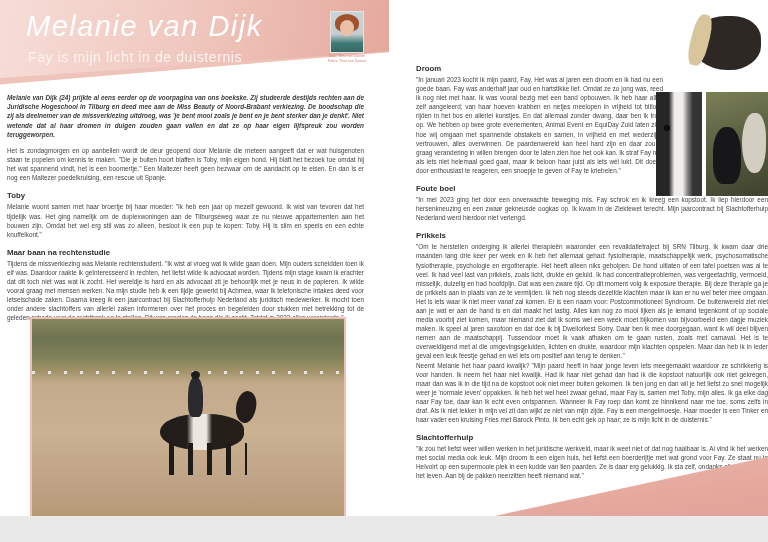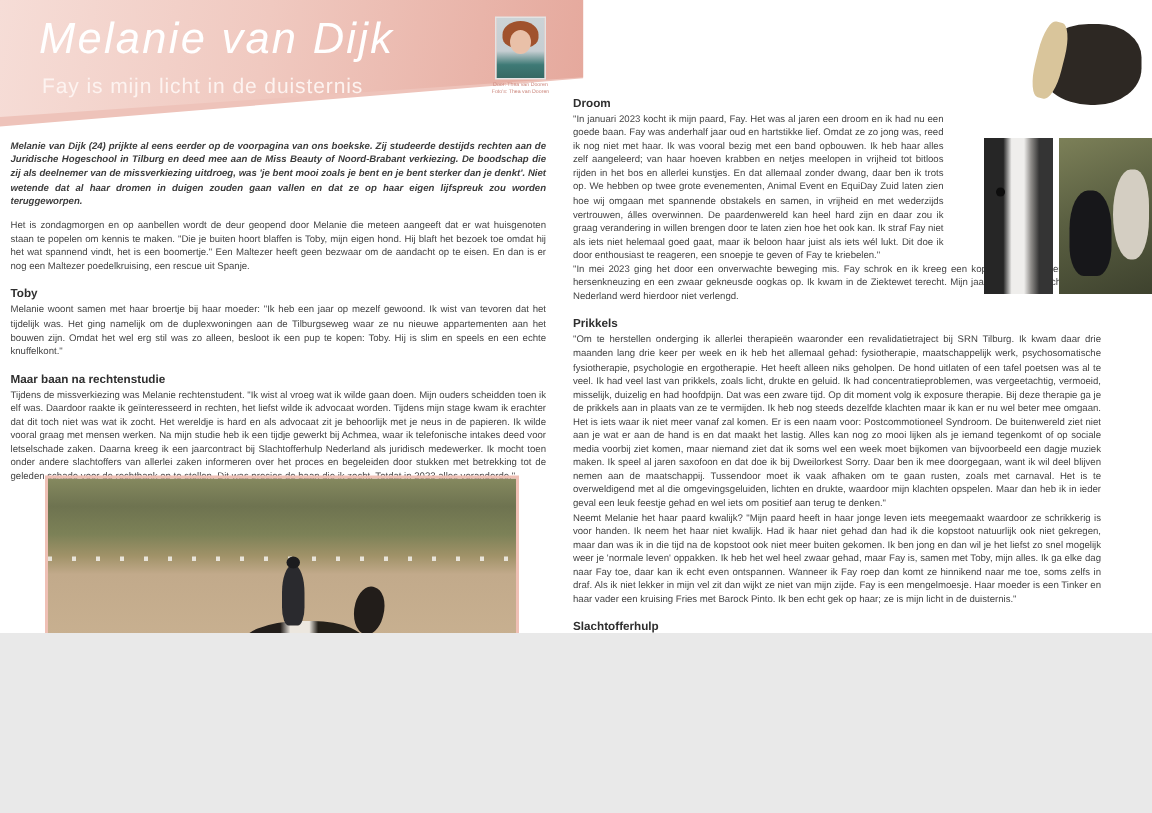--- a/index.html
+++ b/index.html
@@ -1,38 +1,38 @@
 <!DOCTYPE html>
 <html><head>
 <meta charset="utf-8">
 <style>
   html,body{margin:0;padding:0;background:#e9e9e9;}
   .spread{
-    position:relative;width:768px;height:422px;background:#ffffff;
+    position:relative;width:768px;height:516px;background:#ffffff;
     overflow:hidden;font-family:"Liberation Sans",sans-serif;color:#454545;
   }
   
   .banner-back{position:absolute;left:0;top:0;width:389px;height:87px;
     background:#eec3ba;clip-path:polygon(0 0,100% 0,100% 60%,0 97%);}
   .banner-front{position:absolute;left:0;top:0;width:389px;height:83px;
     background:linear-gradient(100deg,#f6ddd7 0%,#f0c9c0 45%,#e5a89c 100%);
     clip-path:polygon(0 0,100% 0,100% 62%,0 94%);}
   .page-title{position:absolute;left:26px;top:10px;font-size:29px;font-style:italic;
     font-weight:400;color:#ffffff;letter-spacing:1.5px;}
   .page-subtitle{position:absolute;left:28px;top:49px;font-size:14px;color:#fdf3f0;letter-spacing:.6px;}
   
   .portrait{position:absolute;left:330px;top:11px;width:32px;height:40px;
     border:1px solid #e3e3e3;background:linear-gradient(180deg,#ccd3d6 0%,#c6ced2 55%,#3e7a76 78%,#356964 100%);overflow:hidden;}
   .portrait .hair{position:absolute;left:4px;top:2px;width:24px;height:18px;background:#a0522d;border-radius:50% 50% 40% 40%;}
   .portrait .face{position:absolute;left:9px;top:8px;width:14px;height:16px;background:#e9c0a8;border-radius:50%;}
   .portrait-caption{position:absolute;left:312px;top:54px;width:70px;text-align:center;
     font-size:3.5px;line-height:1.4;color:#cb867c;}
   
   .left-body{position:absolute;left:7px;top:93px;width:357px;}
-  .right-body{position:absolute;left:382px;top:64px;width:352px;}
+  .right-body{position:absolute;left:416px;top:64px;width:352px;}
   .intro{font-size:6.4px;line-height:1.44;font-weight:bold;font-style:italic;
     text-align:justify;color:#3c3c3c;margin:0 0 7px 0;}
   .para{font-size:6.4px;line-height:1.42;text-align:justify;margin:0;}
   .para.narrow{width:247px;}
   h3.sec{font-size:7.8px;margin:9px 0 2px 0;color:#2f2f2f;font-family:"Liberation Sans",sans-serif;}
   h3.sec:first-child{margin-top:0;}
   
   .photo{position:absolute;overflow:hidden;}
   .photo-arena{left:30px;top:317px;width:312px;height:206px;border:2px solid #efc0b5;
     background:linear-gradient(180deg,#85895f 0%,#6e7350 9%,#7c8157 18%,#a09268 25%,
@@ -114,20 +114,21 @@
     <div class="horse-legs"></div>
     <div class="rider">
         <div class="helmet"></div>
       </div>
   </div>
 
   <div class="right-body">
     <h3 class="sec">Droom</h3>
     <p class="para narrow">"In januari 2023 kocht ik mijn paard, Fay. Het was al jaren een droom en ik had nu een goede baan. Fay was anderhalf jaar oud en hartstikke lief. Omdat ze zo jong was, reed ik nog niet met haar. Ik was vooral bezig met een band opbouwen. Ik heb haar alles zelf aangeleerd; van haar hoeven krabben en netjes meelopen in vrijheid tot bitloos rijden in het bos en allerlei kunstjes. En dat allemaal zonder dwang, daar ben ik trots op. We hebben op twee grote evenementen, Animal Event en EquiDay Zuid laten zien hoe wij omgaan met spannende obstakels en samen, in vrijheid en met wederzijds vertrouwen, álles overwinnen. De paardenwereld kan heel hard zijn en daar zou ik graag verandering in willen brengen door te laten zien hoe het ook kan. Ik straf Fay niet als iets niet helemaal goed gaat, maar ik beloon haar juist als iets wél lukt. Dit doe ik door enthousiast te reageren, een snoepje te geven of Fay te kriebelen."</p>
 
+    <h3 class="sec">Foute boel</h3>
     <p class="para">"In mei 2023 ging het door een onverwachte beweging mis. Fay schrok en ik kreeg een kopstoot. Ik liep hierdoor een hersenkneuzing en een zwaar gekneusde oogkas op. Ik kwam in de Ziektewet terecht. Mijn jaarcontract bij Slachtofferhulp Nederland werd hierdoor niet verlengd.</p>
 
     <h3 class="sec">Prikkels</h3>
     <p class="para">"Om te herstellen onderging ik allerlei therapieën waaronder een revalidatietraject bij SRN Tilburg. Ik kwam daar drie maanden lang drie keer per week en ik heb het allemaal gehad: fysiotherapie, maatschappelijk werk, psychosomatische fysiotherapie, psychologie en ergotherapie. Het heeft alleen niks geholpen. De hond uitlaten of een tafel poetsen was al te veel. Ik had veel last van prikkels, zoals licht, drukte en geluid. Ik had concentratieproblemen, was vergeetachtig, vermoeid, misselijk, duizelig en had hoofdpijn. Dat was een zware tijd. Op dit moment volg ik exposure therapie. Bij deze therapie ga je de prikkels aan in plaats van ze te vermijden. Ik heb nog steeds dezelfde klachten maar ik kan er nu wel beter mee omgaan. Het is iets waar ik niet meer vanaf zal komen. Er is een naam voor: Postcommotioneel Syndroom. De buitenwereld ziet niet aan je wat er aan de hand is en dat maakt het lastig. Alles kan nog zo mooi lijken als je iemand tegenkomt of op sociale media voorbij ziet komen, maar niemand ziet dat ik soms wel een week moet bijkomen van bijvoorbeeld een dagje muziek maken. Ik speel al jaren saxofoon en dat doe ik bij Dweilorkest Sorry. Daar ben ik mee doorgegaan, want ik wil deel blijven nemen aan de maatschappij. Tussendoor moet ik vaak afhaken om te gaan rusten, zoals met carnaval. Het is te overweldigend met al die omgevingsgeluiden, lichten en drukte, waardoor mijn klachten opspelen. Maar dan heb ik in ieder geval een leuk feestje gehad en wel iets om positief aan terug te denken."</p>
 
     <p class="para">Neemt Melanie het haar paard kwalijk? "Mijn paard heeft in haar jonge leven iets meegemaakt waardoor ze schrikkerig is voor handen. Ik neem het haar niet kwalijk. Had ik haar niet gehad dan had ik die kopstoot natuurlijk ook niet gekregen, maar dan was ik in die tijd na de kopstoot ook niet meer buiten gekomen. Ik ben jong en dan wil je het liefst zo snel mogelijk weer je 'normale leven' oppakken. Ik heb het wel heel zwaar gehad, maar Fay is, samen met Toby, mijn alles. Ik ga elke dag naar Fay toe, daar kan ik echt even ontspannen. Wanneer ik Fay roep dan komt ze hinnikend naar me toe, soms zelfs in draf. Als ik niet lekker in mijn vel zit dan wijkt ze niet van mijn zijde. Fay is een mengelmoesje. Haar moeder is een Tinker en haar vader een kruising Fries met Barock Pinto. Ik ben echt gek op haar; ze is mijn licht in de duisternis."</p>
 
     <h3 class="sec">Slachtofferhulp</h3>
     <p class="para">"Ik zou het liefst weer willen werken in het juridische werkveld, maar ik weet niet of dat nog haalbaar is. Al vind ik het werken met social media ook leuk. Mijn droom is een eigen huis, het liefst een boerderijtje met wat grond voor Fay. Ze staat nu in Helvoirt op een supermooie plek in een kudde van tien paarden. Ze is daar erg gelukkig. Ik sta zelf, ondanks alles, positief in het leven. Aan bij de pakken neerzitten heeft niemand wat."</p>
   </div>

